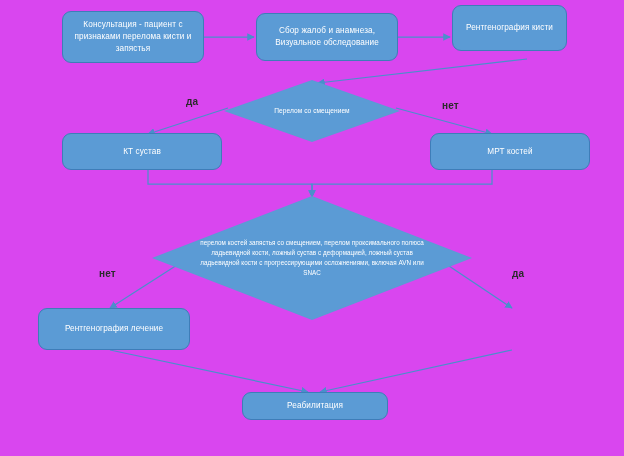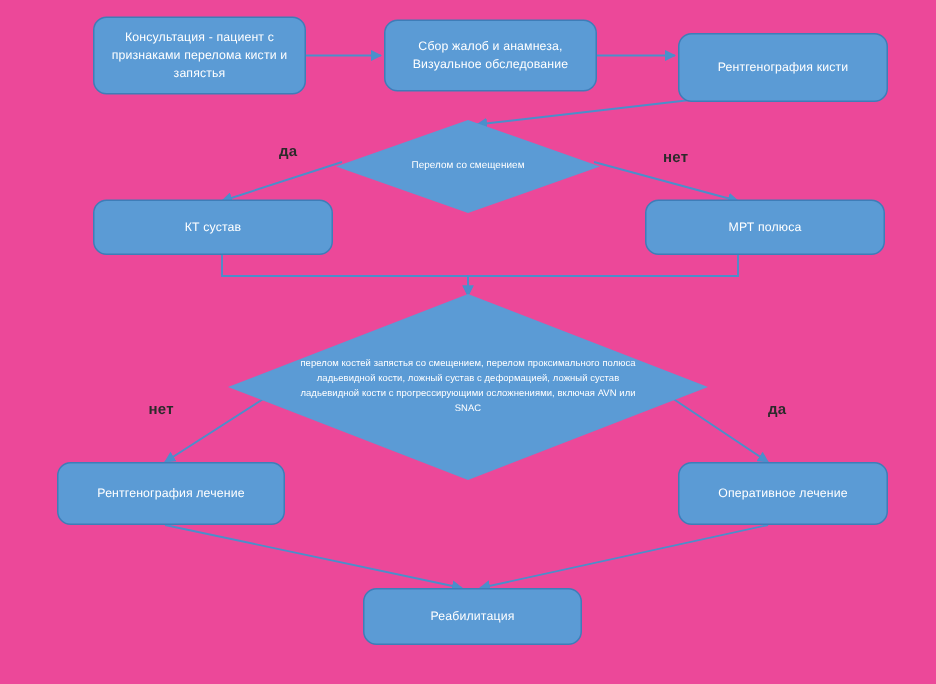--- a/index.html
+++ b/index.html
@@ -7,21 +7,21 @@
     padding: 0;
     background: #ffffff;
   }
   body {
     font-family: "Liberation Sans", sans-serif;
   }
   #canvas {
     position: relative;
     width: 624px;
     height: 456px;
-    background: #ec4899;
+    background: #d946ef;
     overflow: hidden;
   }
   #wires {
     position: absolute;
     left: 0;
     top: 0;
     width: 624px;
     height: 456px;
     pointer-events: none;
   }
@@ -109,59 +109,56 @@
   </svg>
 
   <div class="node" style="left:62px; top:11px; width:142px; height:52px;">
     <span>Консультация - пациент с признаками перелома кисти и запястья</span>
   </div>
 
   <div class="node" style="left:256px; top:13px; width:142px; height:48px;">
     <span>Сбор жалоб и анамнеза, Визуальное обследование</span>
   </div>
 
-  <div class="node" style="left:452px; top:22px; width:140px; height:46px;justify-content:center;">
+  <div class="node" style="left:452px; top:5px; width:115px; height:46px;justify-content:center;">
     <span>Рентгенография кисти</span>
   </div>
 
   <div class="diamond-wrap" style="left:224px; top:80px; width:176px; height:62px;">
     <svg class="diamond-shape" viewBox="0 0 176 62" preserveAspectRatio="none">
       <polygon points="88,0 176,31 88,62 0,31" fill="#5B9BD5"></polygon>
     </svg>
     <div class="diamond-text">Перелом со смещением</div>
   </div>
 
   <div class="edge-label" style="left:186px; top:96px;">да</div>
 
   <div class="edge-label" style="left:442px; top:100px;">нет</div>
 
   <div class="node" style="left:62px; top:133px; width:160px; height:37px;">
     <span>КТ сустав</span>
   </div>
 
   <div class="node" style="left:430px; top:133px; width:160px; height:37px;">
-    <span>МРТ полюса</span>
+    <span>МРТ костей</span>
   </div>
 
   <div class="diamond-wrap" style="left:152px; top:196px; width:320px; height:124px;">
     <svg class="diamond-shape" viewBox="0 0 320 124" preserveAspectRatio="none">
       <polygon points="160,0 320,62 160,124 0,62" fill="#5B9BD5"></polygon>
     </svg>
     <div class="diamond-text small">перелом костей запястья со смещением, перелом проксимального полюса ладьевидной кости, ложный сустав с деформацией, ложный сустав ладьевидной кости с прогрессирующими осложнениями, включая AVN или SNAC</div>
   </div>
 
   <div class="edge-label" style="left:99px; top:268px;">нет</div>
 
   <div class="edge-label" style="left:512px; top:268px;">да</div>
 
   <div class="node" style="left:38px; top:308px; width:152px; height:42px;">
     <span>Рентгенография лечение</span>
   </div>
 
-  <div class="node" style="left:452px; top:308px; width:140px; height:42px;">
-    <span>Оперативное лечение</span>
-  </div>
 
-  <div class="node" style="left:242px; top:392px; width:146px; height:38px;">
+  <div class="node" style="left:242px; top:392px; width:146px; height:28px;">
     <span>Реабилитация</span>
   </div>
 
 </div>
 
 </body></html>

